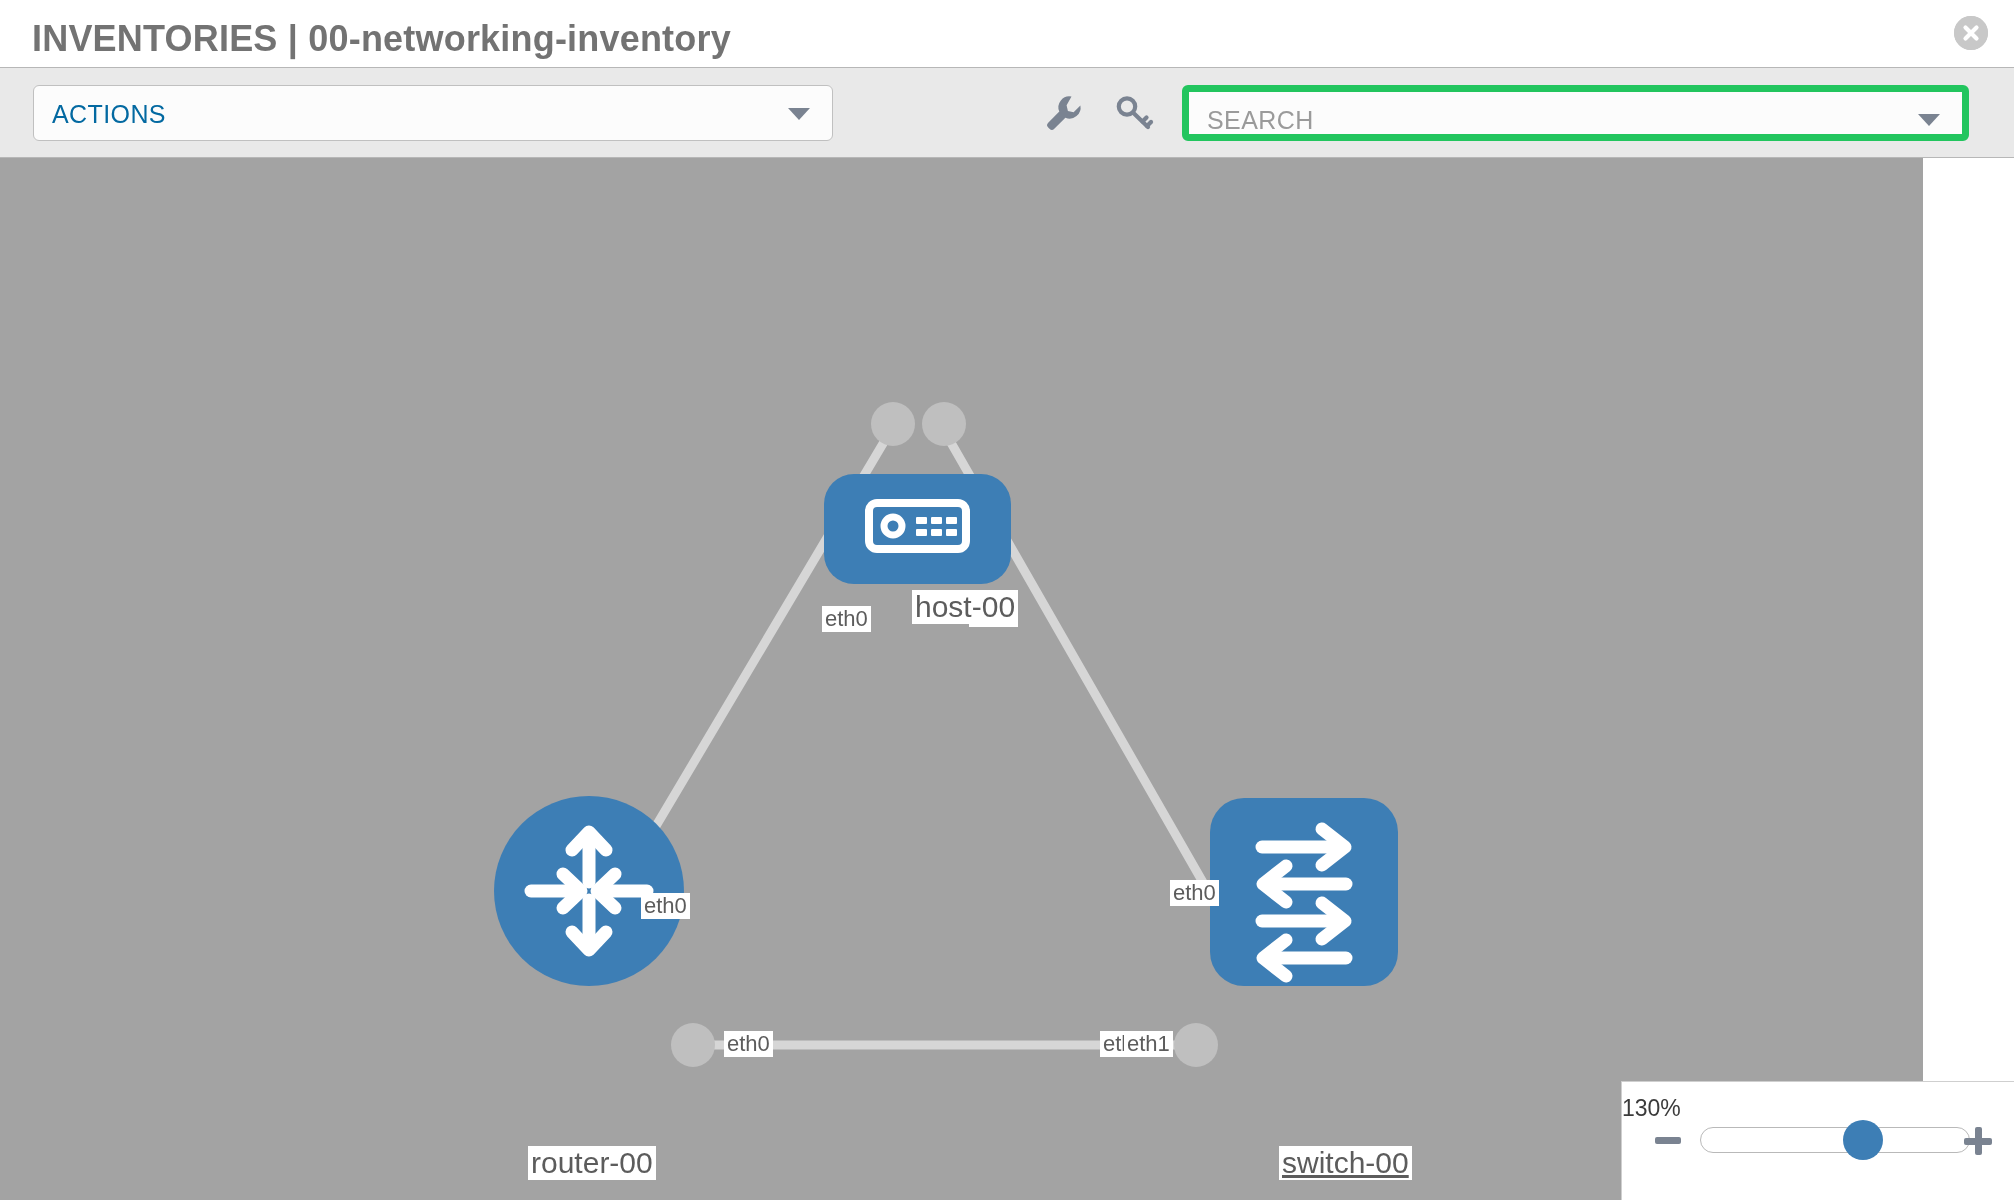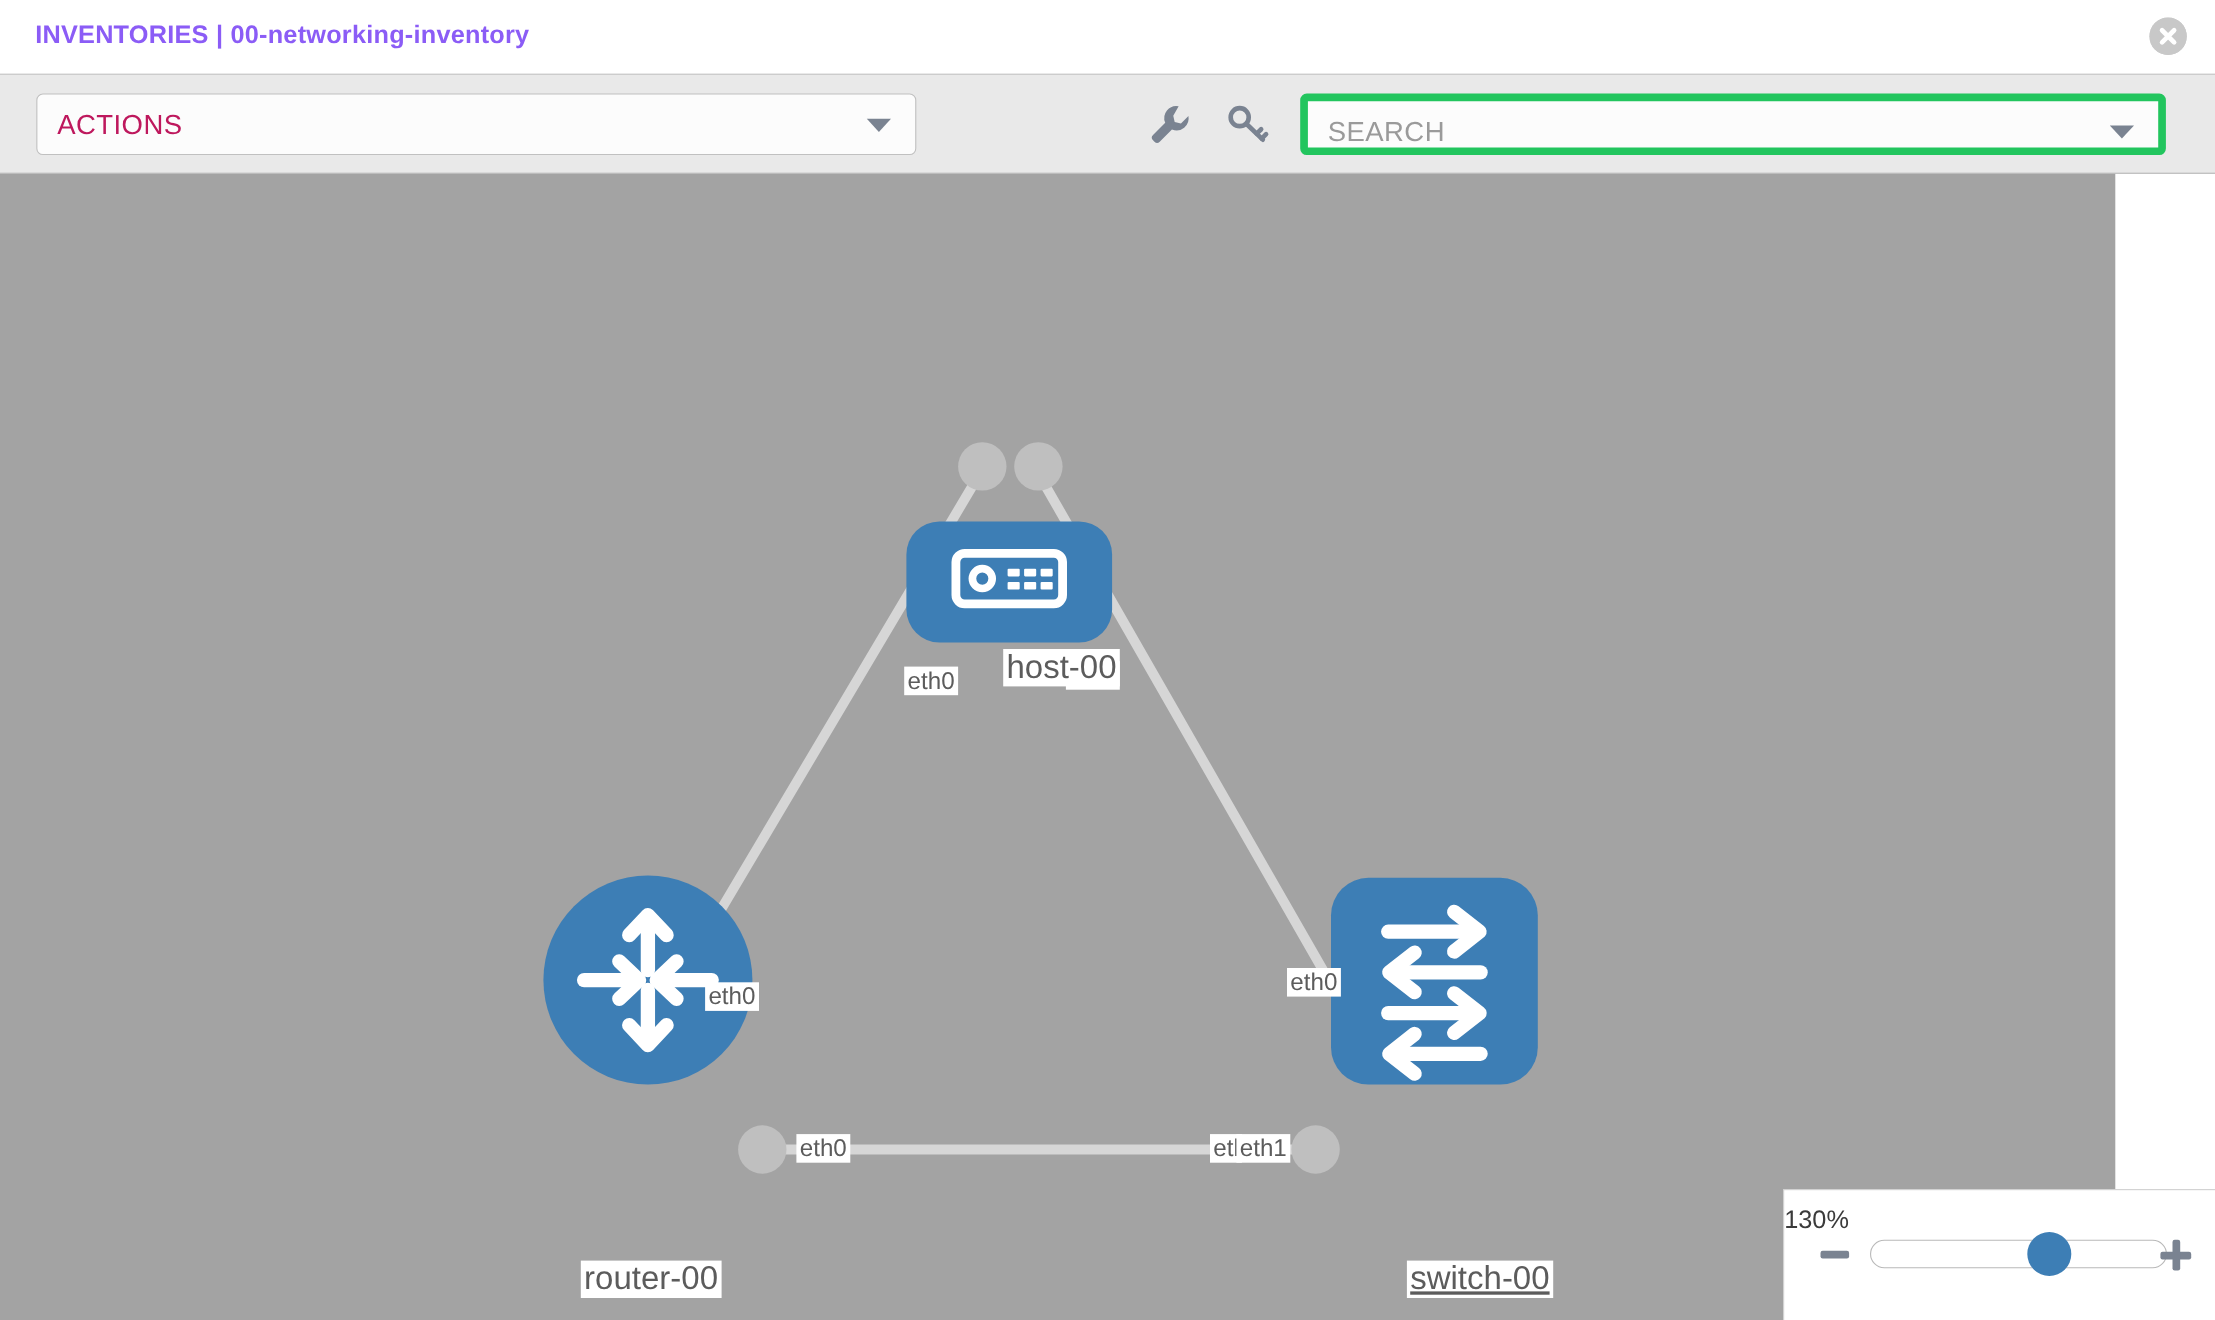--- a/index.html
+++ b/index.html
@@ -26,23 +26,23 @@
     width: 2014px;
     height: 68px;
     background: #ffffff;
     border-bottom: 1px solid #b7b7b7;
     box-sizing: border-box;
   }
   .header-title {
     position: absolute;
     left: 32px;
     top: 18px;
-    font-size: 23px;
+    font-size: 36px;
     font-weight: bold;
-    color: #8b5cf6;
+    color: #737373;
     letter-spacing: 0.2px;
     white-space: nowrap;
   }
   .close-btn {
     position: absolute;
     right: 26px;
     top: 16px;
     width: 34px;
     height: 34px;
     border-radius: 50%;
@@ -71,21 +71,21 @@
     border: 1px solid #c0c0c0;
     border-radius: 6px;
     box-sizing: border-box;
     cursor: pointer;
   }
   .actions-label {
     position: absolute;
     left: 18px;
     top: 14px;
     font-size: 25px;
-    color: #be185d;
+    color: #0369a1;
     letter-spacing: 0.4px;
   }
   .caret {
     width: 0; height: 0;
     border-left: 11px solid transparent;
     border-right: 11px solid transparent;
     border-top: 12px solid #7a8391;
   }
   .actions-caret {
     position: absolute;

